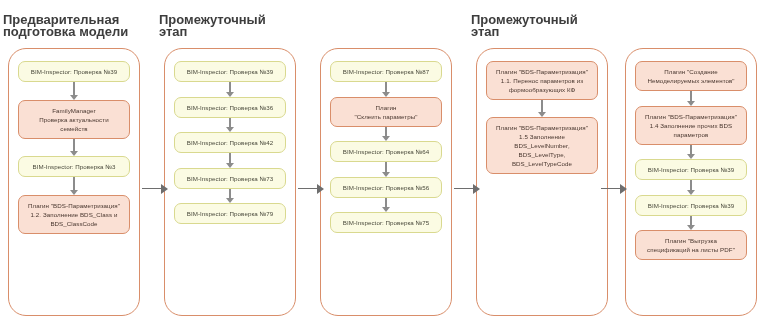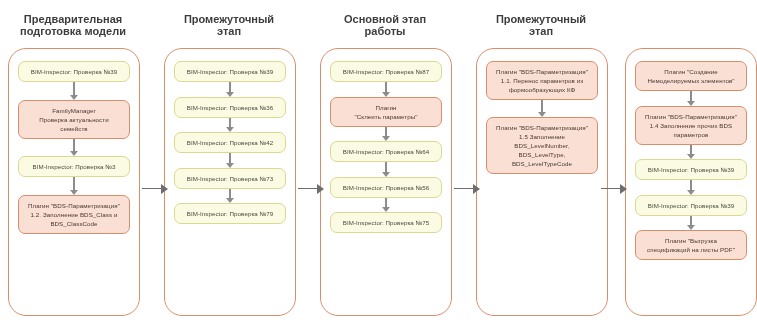--- a/index.html
+++ b/index.html
@@ -28,22 +28,21 @@
     height: 268px;
     border: 1px solid #d98e6a;
     border-radius: 18px;
     background: #ffffff;
     box-sizing: border-box;
   }
   .stage-title {
     position: absolute;
     top: 14px;
     width: 140px;
-    text-align: center;
-    font-size: 11px;
+    font-size: 13px;
     line-height: 11.5px;
     font-weight: bold;
     color: #3d3d3d;
     white-space: pre-line;
   }
 
   .stage-inner {
     position: absolute;
     left: 0;
     right: 0;
@@ -169,22 +168,20 @@
           <div class="head"></div>
         </div>
         <div class="node check">BIM-Inspector: Проверка №73</div>
         <div class="vconn">
           <div class="shaft" style="height: 10px;"></div>
           <div class="head"></div>
         </div>
         <div class="node check">BIM-Inspector: Проверка №79</div>
       </div>
     </div>
-    <div class="stage-title" style="left: 315px;">Основной этап
-работы</div>
     <div class="stage" style="left: 320px;">
       <div class="stage-inner">
         <div class="node check">BIM-Inspector: Проверка №87</div>
         <div class="vconn">
           <div class="shaft" style="height: 10px;"></div>
           <div class="head"></div>
         </div>
         <div class="node plugin">Плагин
 "Склеить параметры"</div>
         <div class="vconn">

